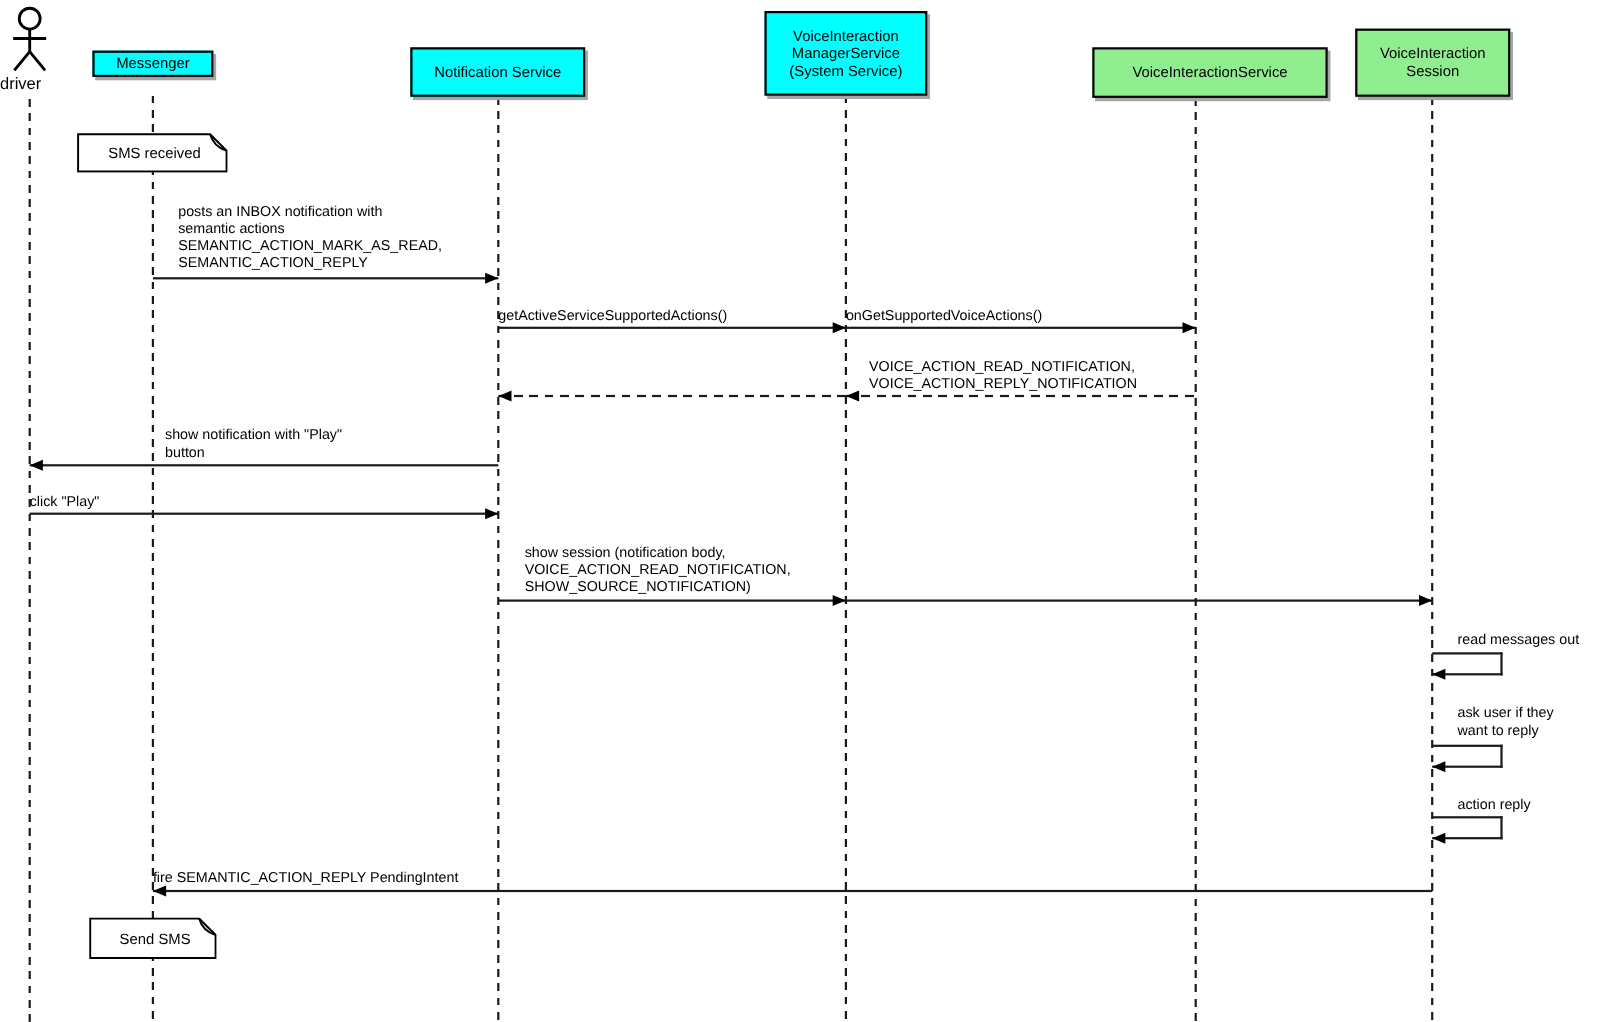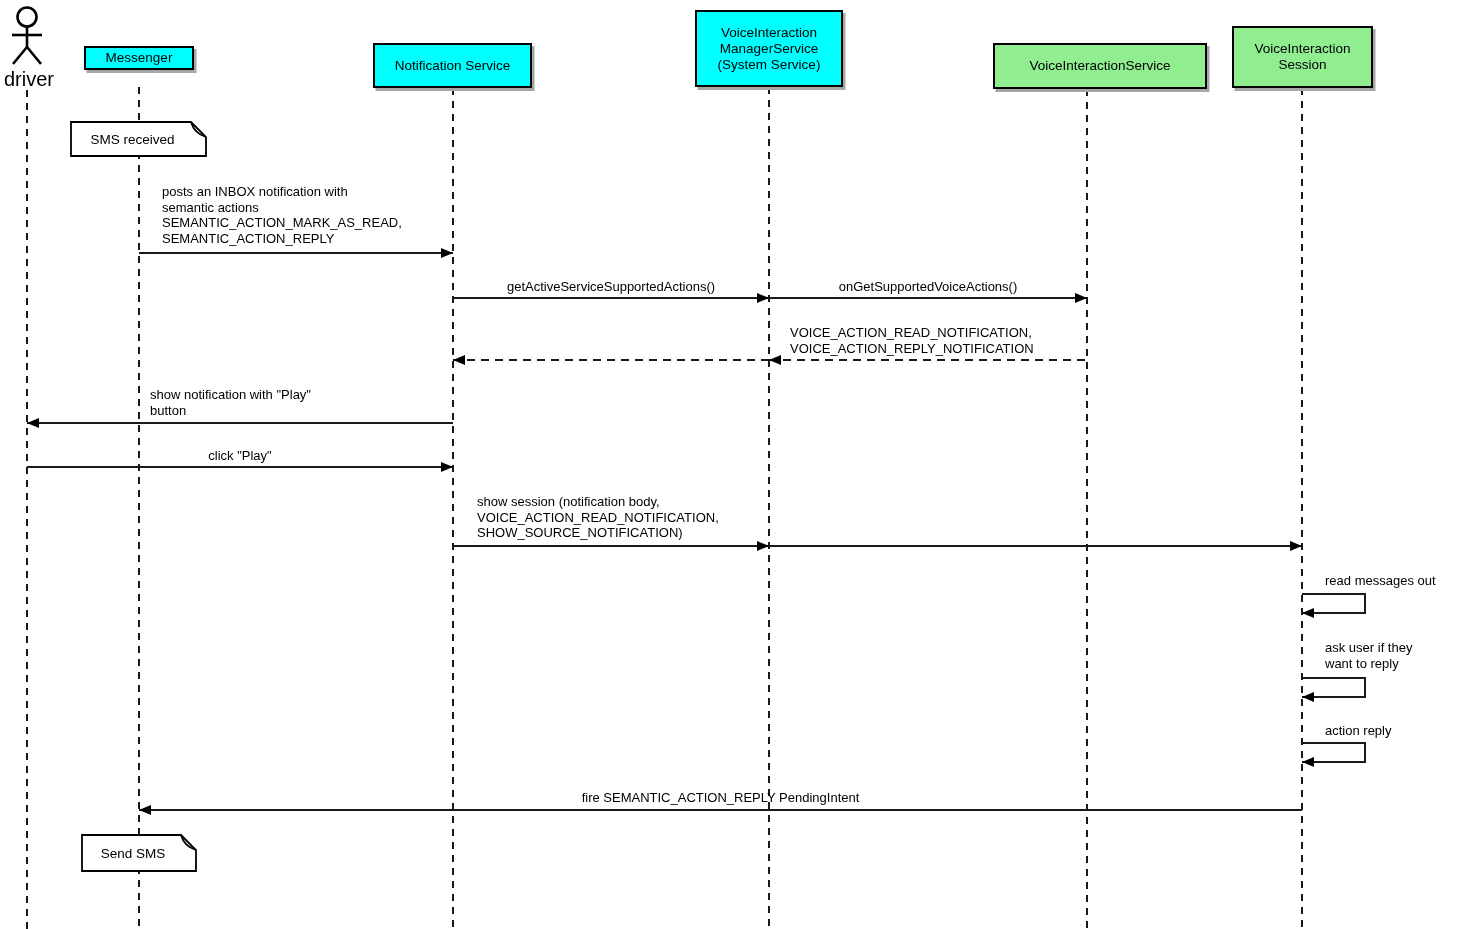--- a/index.html
+++ b/index.html
@@ -28,24 +28,24 @@
     line-height: 16px;
     white-space: pre-line;
     box-sizing: border-box;
   }
   .participant.cyan  { background: #00FFFF; }
   .participant.green { background: #90EE90; }
   .actor { position: absolute; }
   .actor-label {
     position: absolute;
     left: 0; top: 64px; width: 54px;
-    text-align: right;
-    font-size: 20px;
+    text-align: left;
+    font-size: 15px;
   }
-  .note { position: absolute; }
+  .note { position: absolute; padding-left: 16px; }
   .note svg { position: absolute; left: 0; top: 0; }
   .note-text {
     position: absolute;
     left: 0; top: 0; right: 12px; bottom: 0;
     display: flex; align-items: center; justify-content: center;
     font-size: 13.5px;
   }
   .msg-line { position: absolute; height: 2px; background: #1a1a1a; }
   .msg-line.dashed {
     background: repeating-linear-gradient(to right, #1a1a1a 0 8px, transparent 8px 14px);
@@ -59,21 +59,21 @@
     border: 2px solid #1a1a1a;
     border-left: none;
     box-sizing: border-box;
   }
   .msg-label {
     position: absolute;
     font-size: 13px;
     line-height: 15.5px;
     white-space: pre-line;
   }
-  .msg-label.center { text-align: center; }
+  .msg-label.center { }
 </style>
 </head>
 <body>
 
 <div class="diagram">
 
   <div class="lifeline" style="left:26px;top:90px;height:839px"></div>
   <div class="lifeline" style="left:138px;top:87px;height:842px"></div>
   <div class="lifeline" style="left:452px;top:88px;height:841px"></div>
   <div class="lifeline" style="left:768px;top:87px;height:842px"></div>

